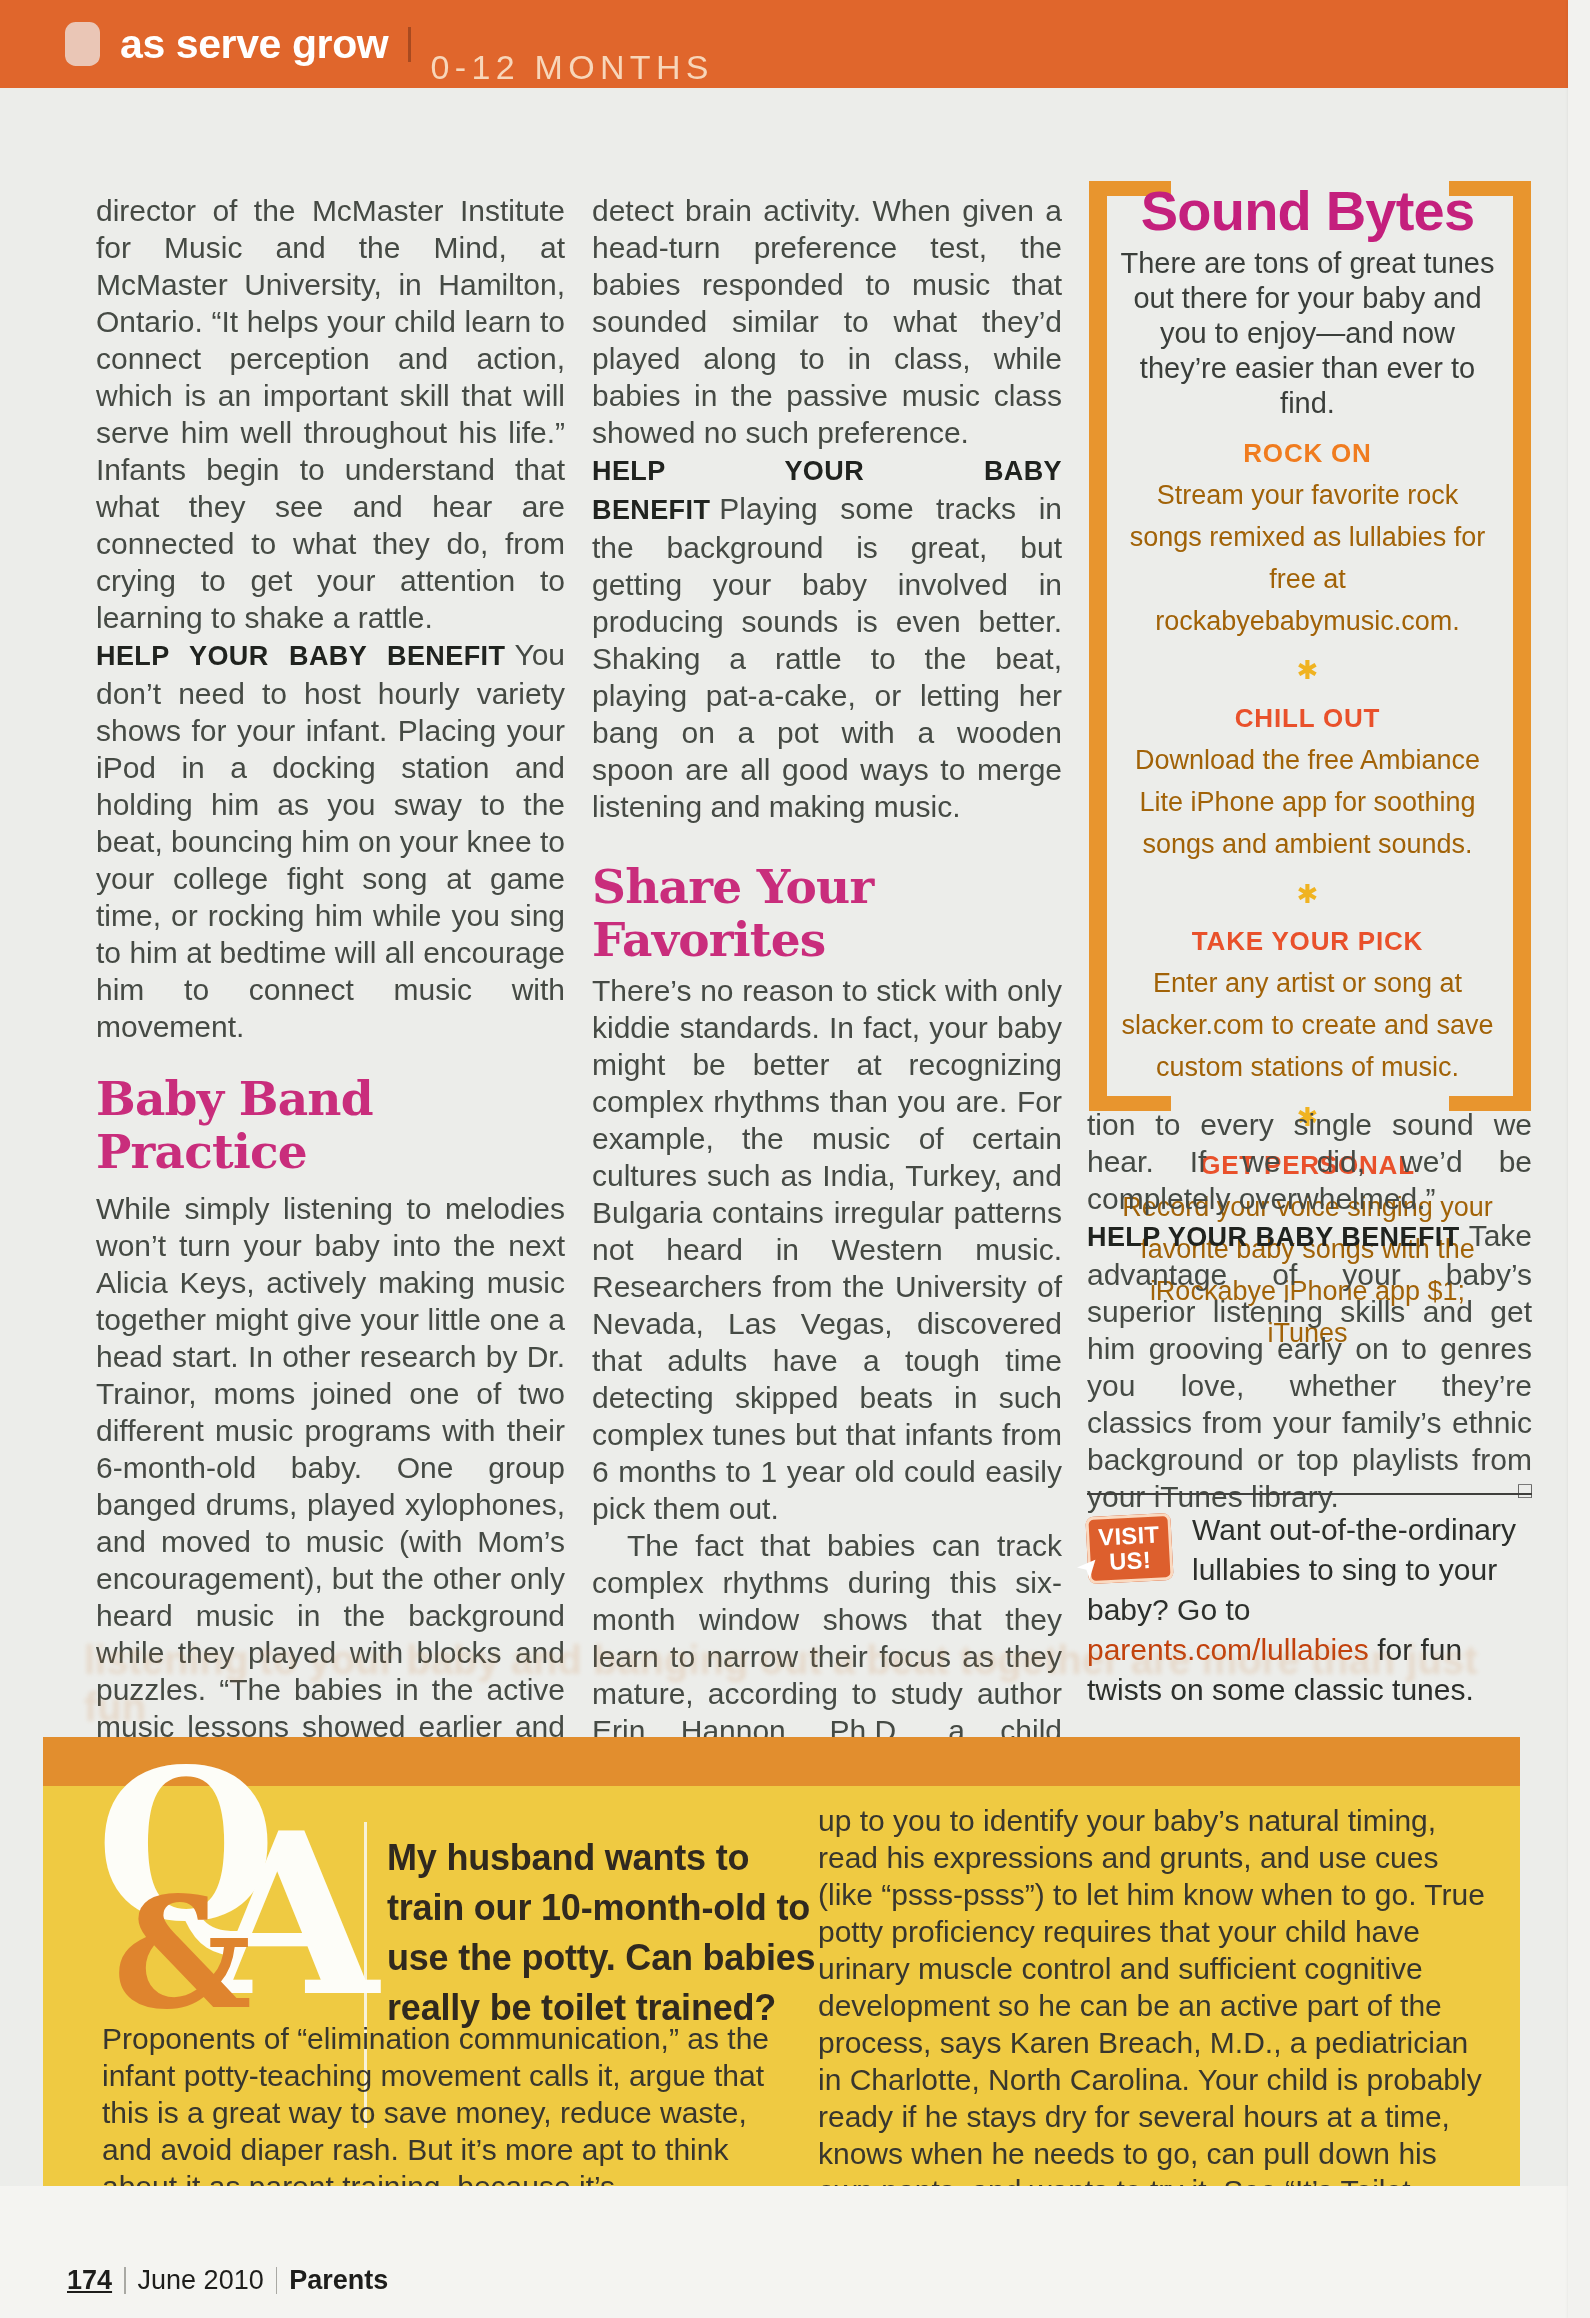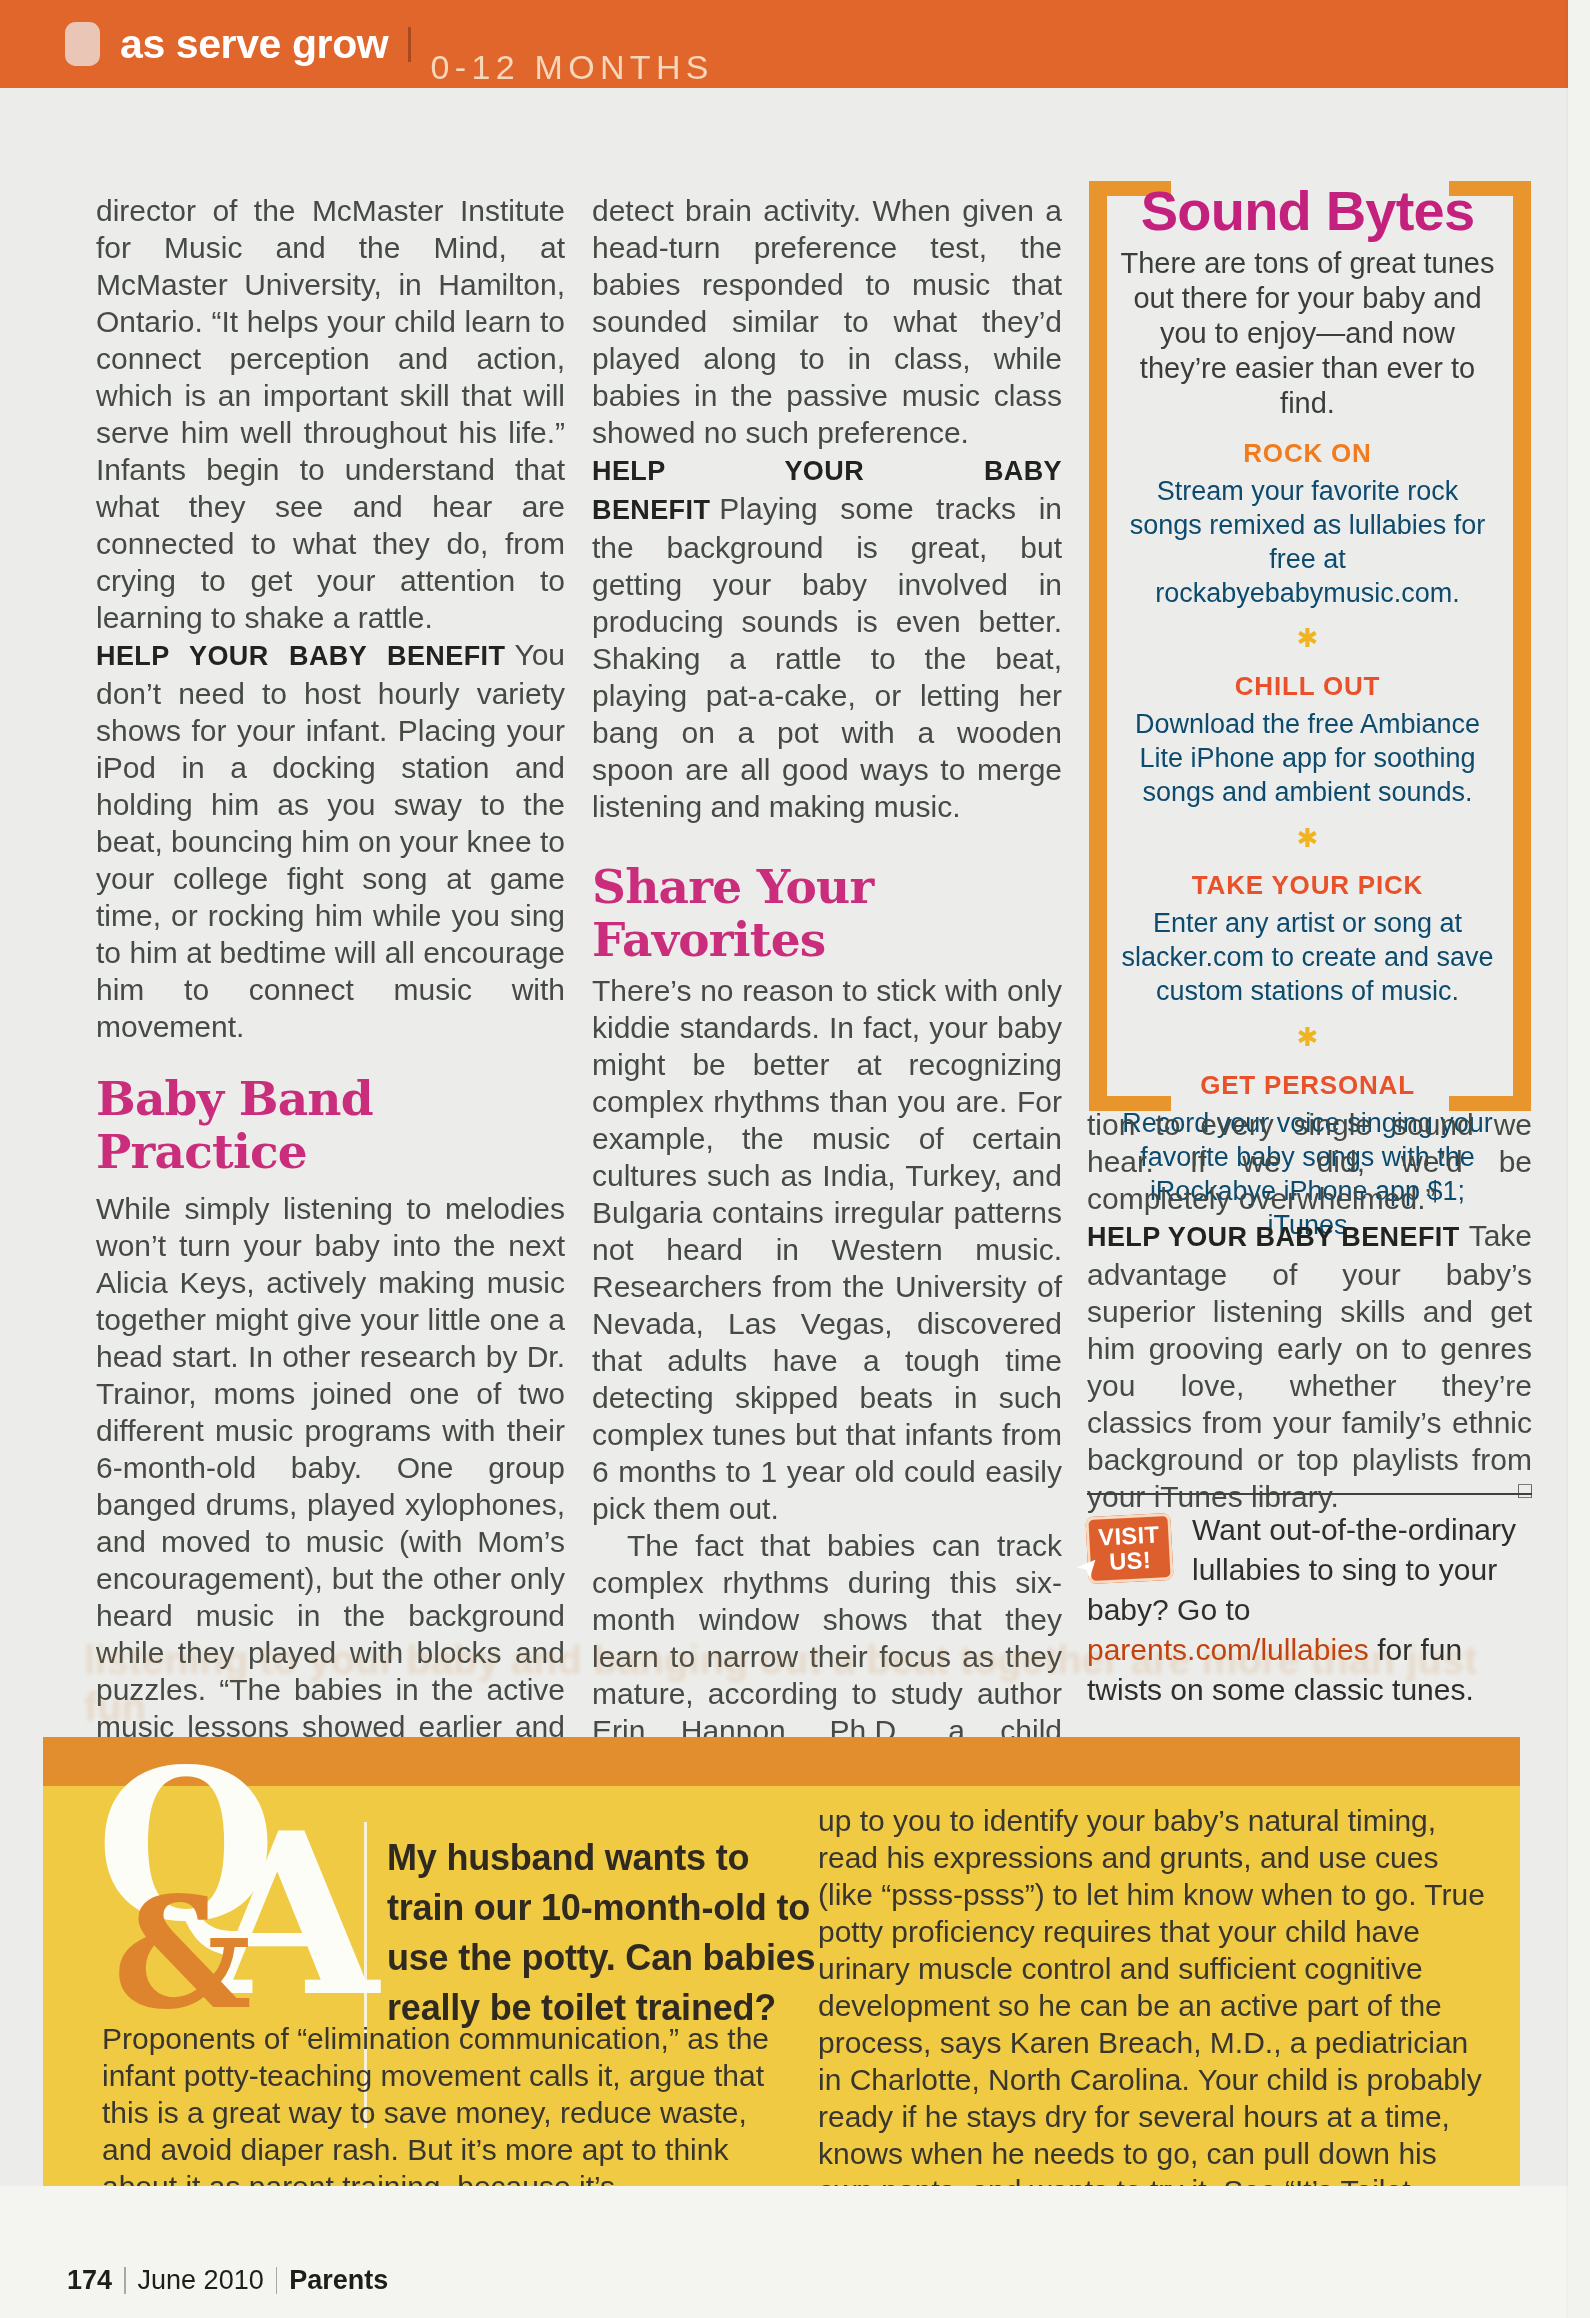--- a/index.html
+++ b/index.html
@@ -25,21 +25,21 @@
   
   .sb-bracket{position:absolute;box-sizing:border-box;border-color:#e8952e;border-style:solid;border-width:0;}
   .sb-bracket.left{left:1089px;top:181px;width:82px;height:930px;border-left-width:18px;border-top-width:15px;border-bottom-width:15px;}
   .sb-bracket.right{left:1449px;top:181px;width:82px;height:930px;border-right-width:18px;border-top-width:15px;border-bottom-width:15px;}
   .sb{position:absolute;left:1117px;top:187px;width:381px;text-align:center;}
   .sb-title{font-size:56px;line-height:47px;font-weight:700;color:#c4207d;margin:0 0 12px 0;letter-spacing:-0.8px;}
   .sb-intro{font-size:29px;line-height:35px;color:#3a3e3a;margin:0;}
   .sb-ast{font-size:26px;color:#f0b321;margin:13.7px 0 0 0;}
   .sb-head{font-size:26px;line-height:30px;font-weight:700;color:#e9512b;letter-spacing:0.8px;margin:16.7px 0 6px 0;}
   .sb-head.rock{color:#f07c1f;}
-  .sb-body{font-size:27px;line-height:34px;color:#0c4a6e;margin:0;text-align:center;}
+  .sb-body{font-size:27px;line-height:42px;color:#a16207;margin:0;text-align:center;}
   
   .col3cont{position:absolute;left:1087px;top:1106px;width:445px;font-size:30px;line-height:37px;text-align:justify;}
   .col3cont p{margin:0;position:relative;}
   .endmark{position:absolute;right:0;bottom:6px;font-size:23px;color:#555;}
   
   .visit-rule{position:absolute;left:1087px;top:1493px;width:445px;height:2.3px;background:#3f3f3c;}
   .visit{position:absolute;left:1087px;top:1510px;width:448px;font-size:30px;line-height:40px;color:#2c2f2b;}
   .visit-badge{float:left;width:85px;height:67px;margin:4.6px 20px 7.6px 0;background:#dd5f2d;border-radius:7.6px;
                box-shadow:inset 0 0 0 3px rgba(255,240,220,.85);transform:rotate(-3deg);position:relative;
                display:flex;flex-direction:column;justify-content:center;align-items:center;}
@@ -57,21 +57,21 @@
   .qa-question{position:absolute;left:344px;top:96px;width:431px;font-size:36px;line-height:50px;
                font-weight:700;color:#30291f;letter-spacing:-0.2px;}
   .qa-ans{position:absolute;font-size:30px;line-height:37px;color:#38362e;text-align:left;}
   .qa-left{left:59px;top:283px;width:676px;}
   .qa-right{left:775px;top:65px;width:676px;}
   
   .bottom-strip{position:absolute;left:0;top:2186px;width:1591px;height:132px;background:#f4f4f1;}
   .edge-strip{position:absolute;left:1568px;top:0;width:23px;height:2319px;background:#f2f2ef;box-shadow:-1.5px 0 3px rgba(0,0,0,0.06);}
   .footer{position:absolute;left:67px;top:2265px;display:flex;align-items:center;gap:12px;font-size:27px;color:#1d1d1b;}
   .footer .sep{width:1.5px;height:27px;background:#a9a9a4;}
-  .footer .pg{font-weight:700;}
+  .footer .pg{font-weight:700;text-decoration:underline;}
   .footer .brand{font-weight:700;}
   
   .ghost{position:absolute;left:84px;top:1637px;width:1431px;height:96px;overflow:hidden;
          font-size:40px;line-height:47px;font-weight:700;color:#c7752f;opacity:0.16;filter:blur(2.3px);
          pointer-events:none;}
 </style>
 </head>
 <body>
 
 <div class="page">

